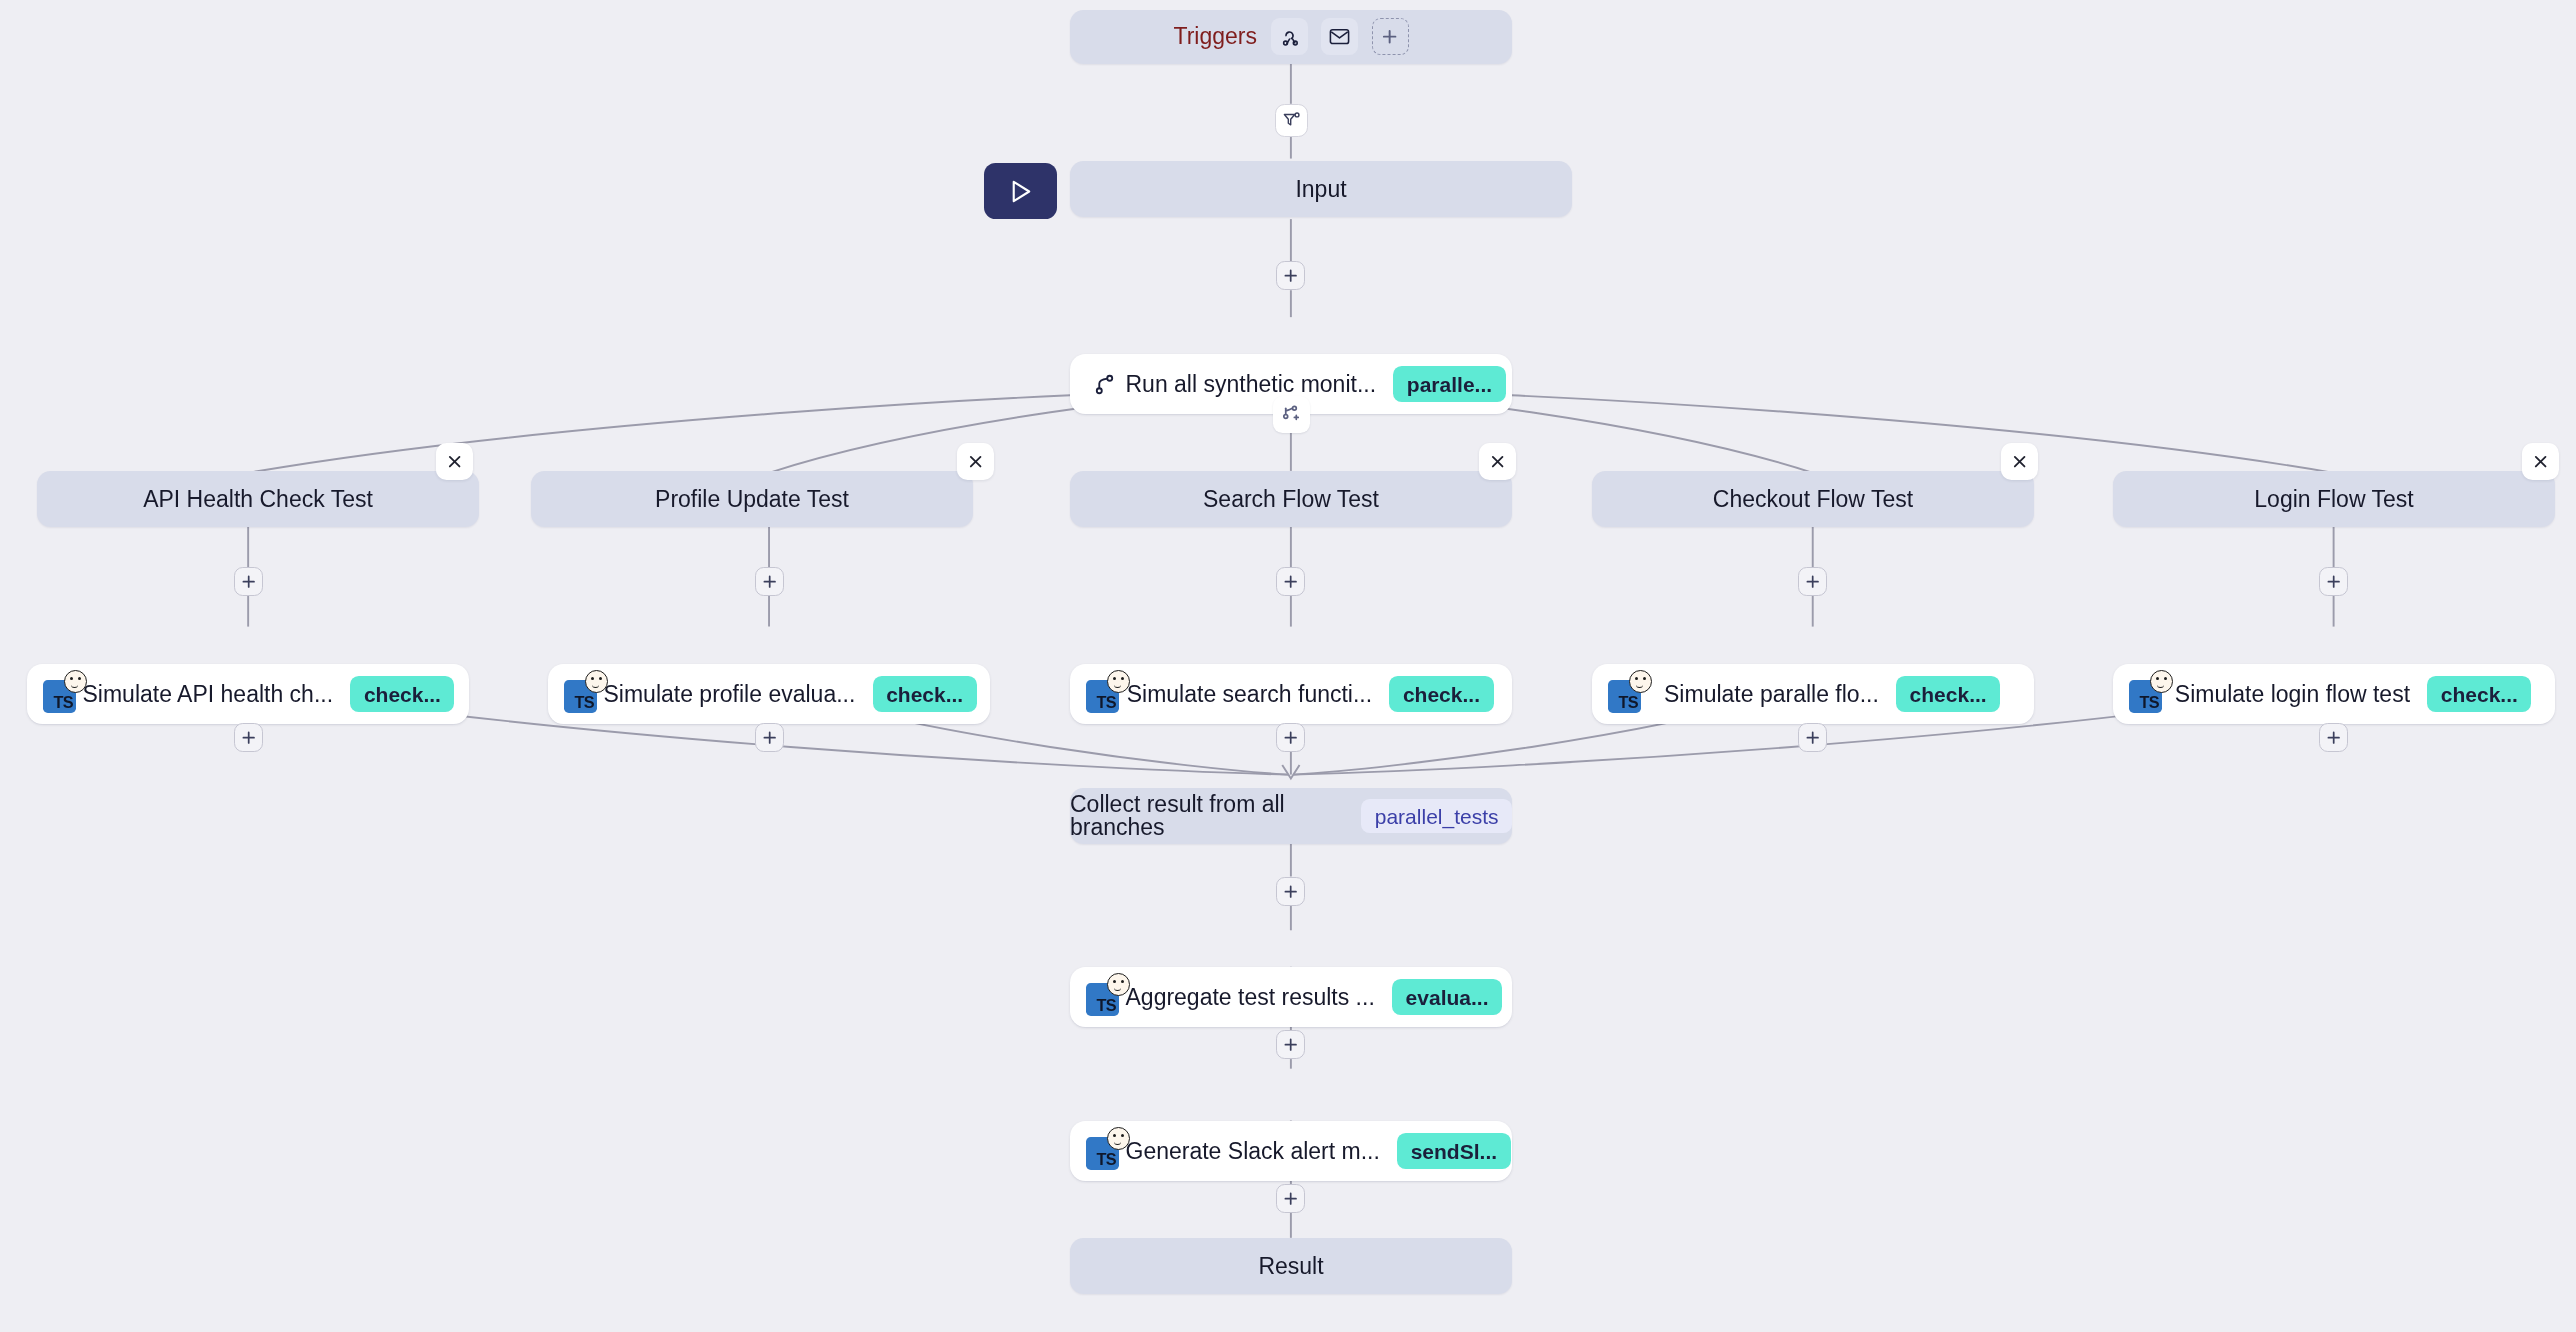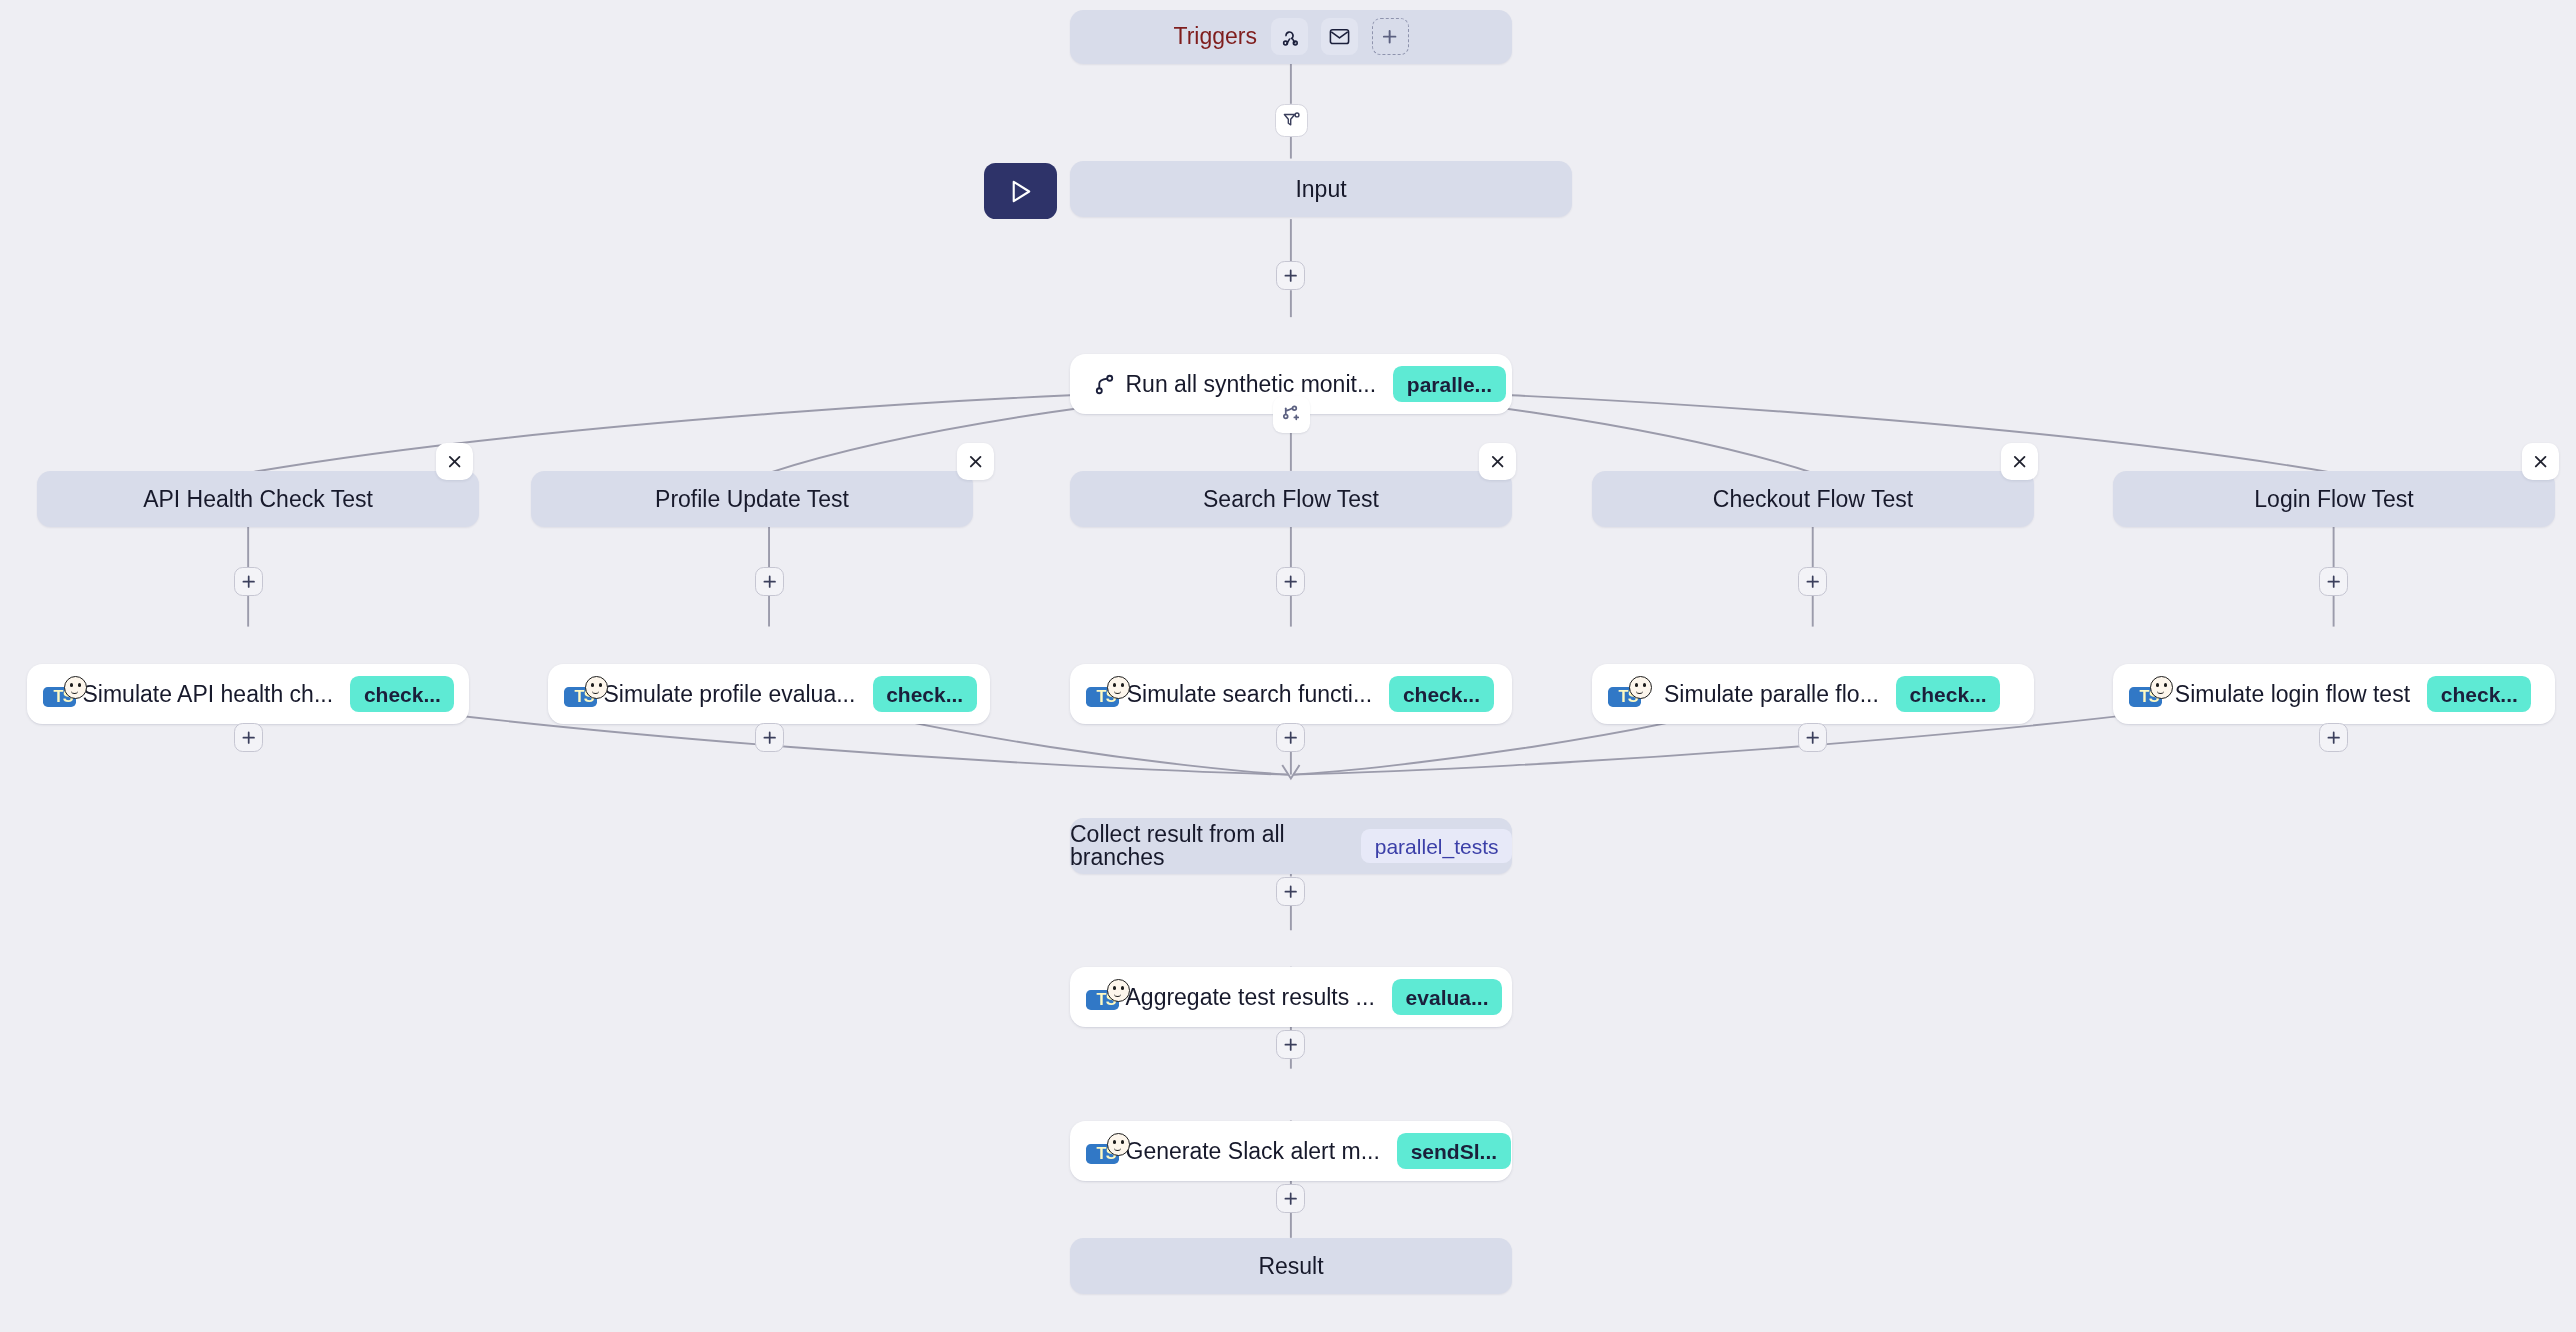--- a/index.html
+++ b/index.html
@@ -109,24 +109,24 @@
     font-size: 21px;
     padding: 7.7px 13.5px;
     border-radius: 8.7px;
     line-height: 1;
     white-space: nowrap;
   }
 
   
   .ts-badge {
     width: 33px;
-    height: 20px;
+    height: 33px;
     background: #3178c6;
     border-radius: 4.8px;
-    color: #fef9c3;
+    color: #0f172a;
     font-size: 16.3px;
     font-weight: bold;
     display: flex;
     align-items: flex-end;
     justify-content: flex-end;
     padding: 0 2.9px 1px 0;
     box-sizing: border-box;
     letter-spacing: -0.5px;
     position: relative;
     top: 2.9px;
@@ -544,21 +544,21 @@
           <span class="badge-strong">check...</span>
         </span>
       </div>
       <div class="plus-btn" style="left: 2319px; top: 723px;">
         <svg width="15.4" height="15.4" viewBox="0 0 16 16" stroke="#3b3f5c" stroke-width="1.8" stroke-linecap="round">
           <path d="M8 2.5 V13.5 M2.5 8 H13.5"></path>
         </svg>
       </div>
     </div>
 
-  <div class="node pill with-badge" style="left:1070px; top:818px; width:442px;gap:40px;">
+  <div class="node pill with-badge" style="left:1070px; top:788px; width:442px;gap:40px;">
     <span class="lbl">Collect result from all branches</span>
     <span class="badge-soft">parallel_tests</span>
   </div>
 
   <div class="plus-btn" style="left:1276px; top:877px;">
     <svg width="15.4" height="15.4" viewBox="0 0 16 16" stroke="#3b3f5c" stroke-width="1.8" stroke-linecap="round">
         <path d="M8 2.5 V13.5 M2.5 8 H13.5"></path>
       </svg>
   </div>
 

